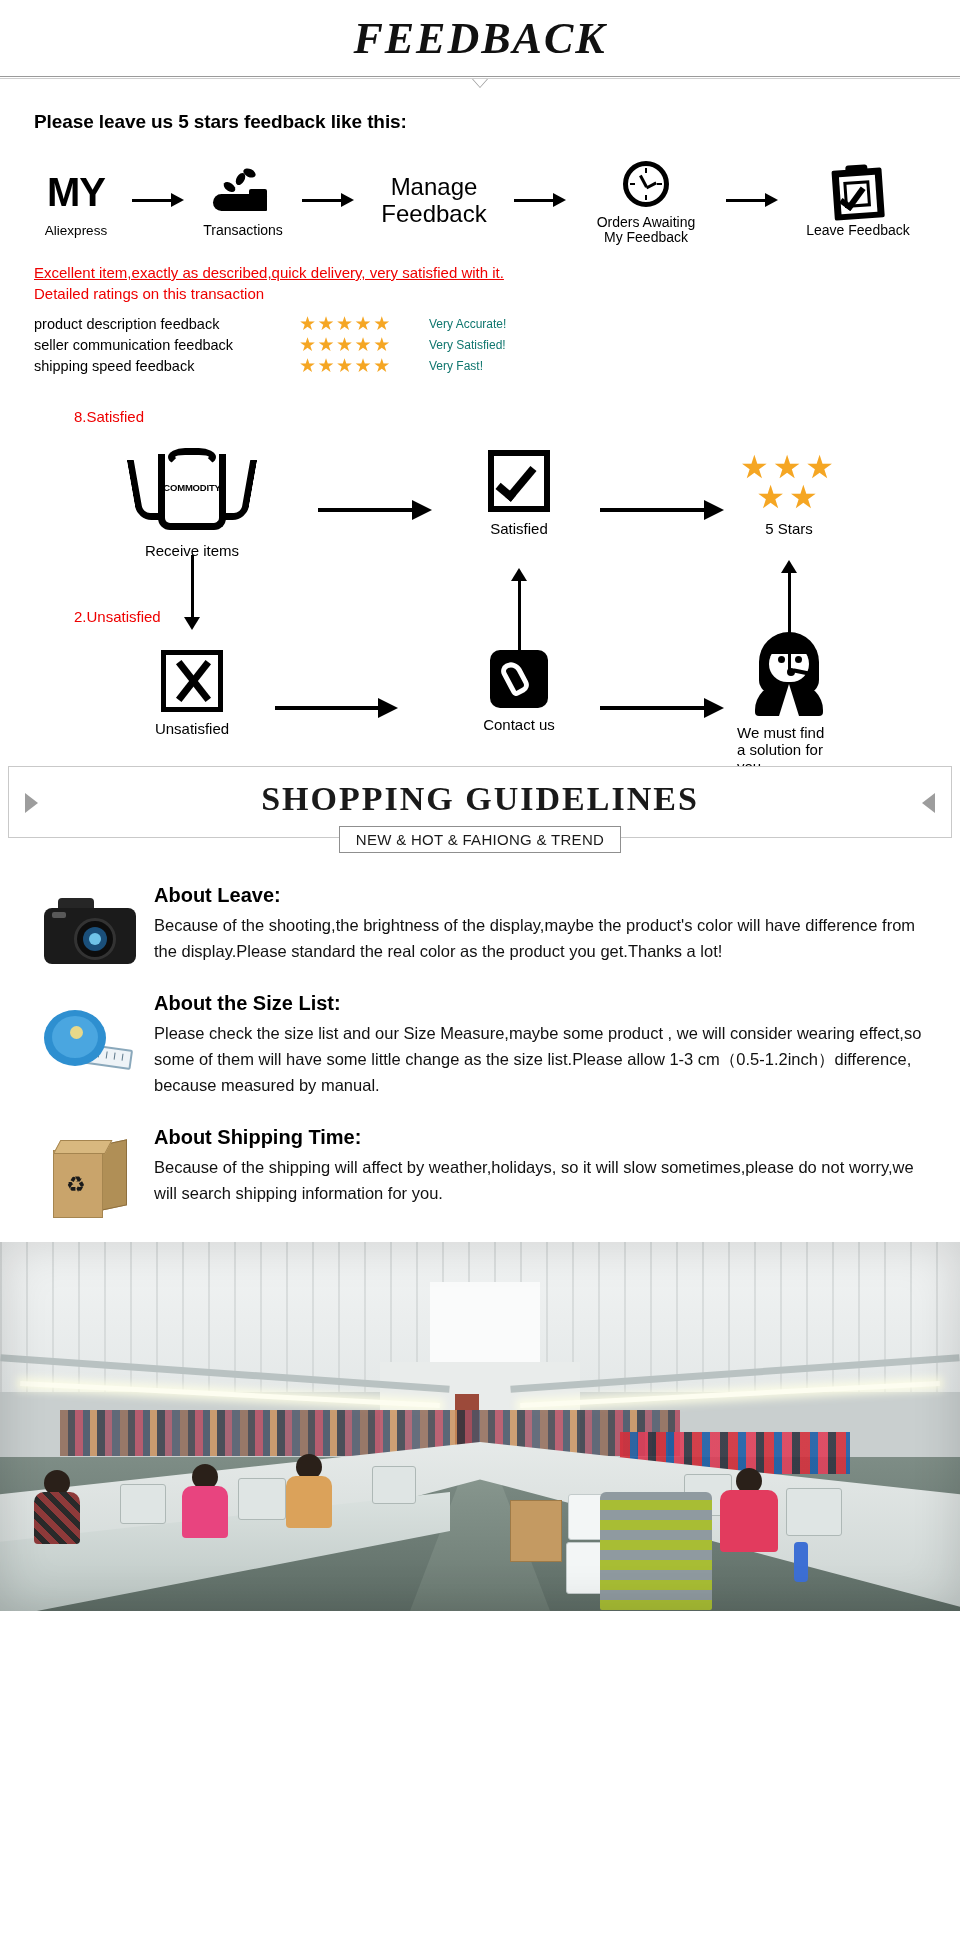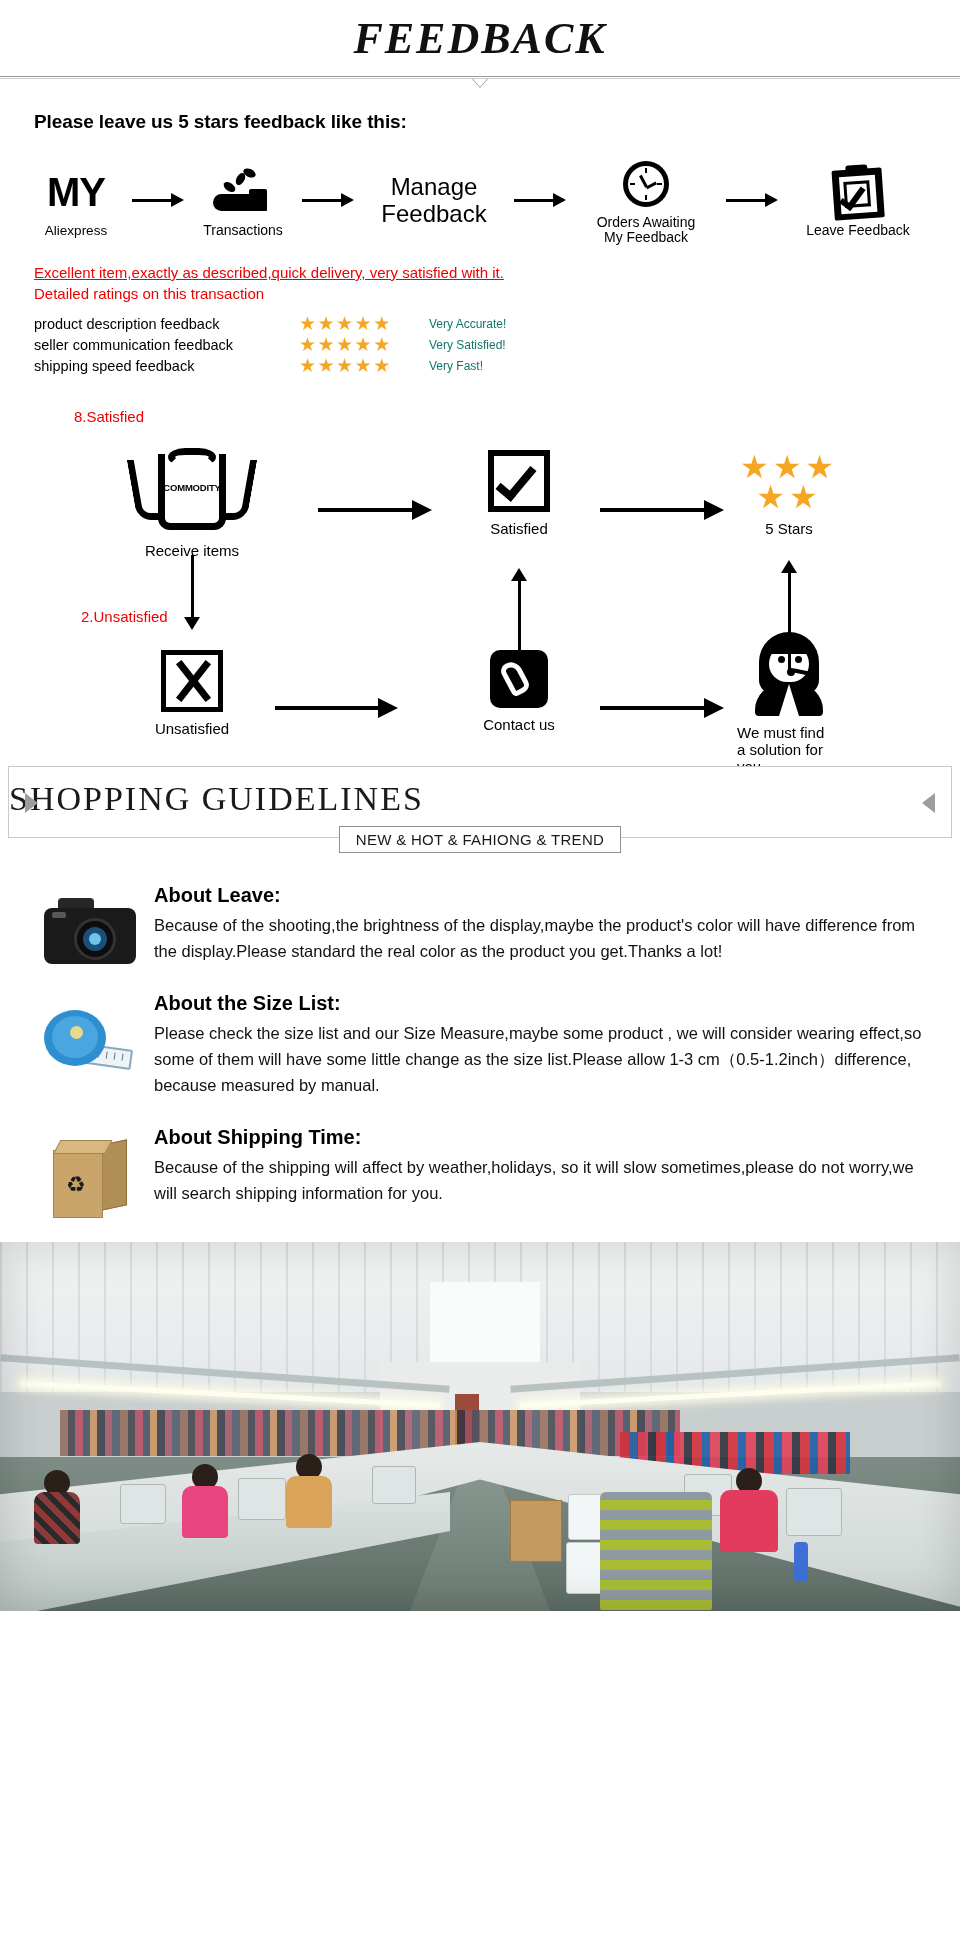--- a/index.html
+++ b/index.html
@@ -285,24 +285,24 @@
 
   
   .guide-banner {
     position: relative;
     margin: 6px 8px 0 8px;
     height: 72px;
     border: 1px solid #c9c9c9;
     background: #fff;
   }
   .guide-title {
-    text-align: left;
+    text-align: center;
     font-family: "Liberation Serif", serif;
     font-size: 34px;
-    font-weight: 400;
+    font-weight: 700;
     letter-spacing: 2px;
     line-height: 64px;
     color: #1a1a1a;
   }
   .guide-tri {
     position: absolute; top: 26px;
     width: 0; height: 0;
   }
   .guide-tri.left {
     left: 16px;
@@ -550,21 +550,21 @@
   <div class="rating-row">
     <span class="rating-name">shipping speed feedback</span>
     <span class="rating-stars">★★★★★</span>
     <span class="rating-desc">Very Fast!</span>
   </div>
 </div>
 
 <div class="flow">
 
   <div class="tag-red" style="left:74px; top:8px;">8.Satisfied</div>
-  <div class="tag-red" style="left:81px; top:208px;">2.Unsatisfied</div>
+  <div class="tag-red" style="left:74px; top:208px;">2.Unsatisfied</div>
 
   <div class="flow-node" style="left:128px; top:48px; width:128px;">
     <div class="sweater">
       <span class="sl-l"></span>
         <span class="sl-r"></span>
       <span class="body"></span>
         <span class="neck"></span>
       <span class="commodity">COMMODITY</span>
     </div>
     <div class="cap">Receive items</div>

